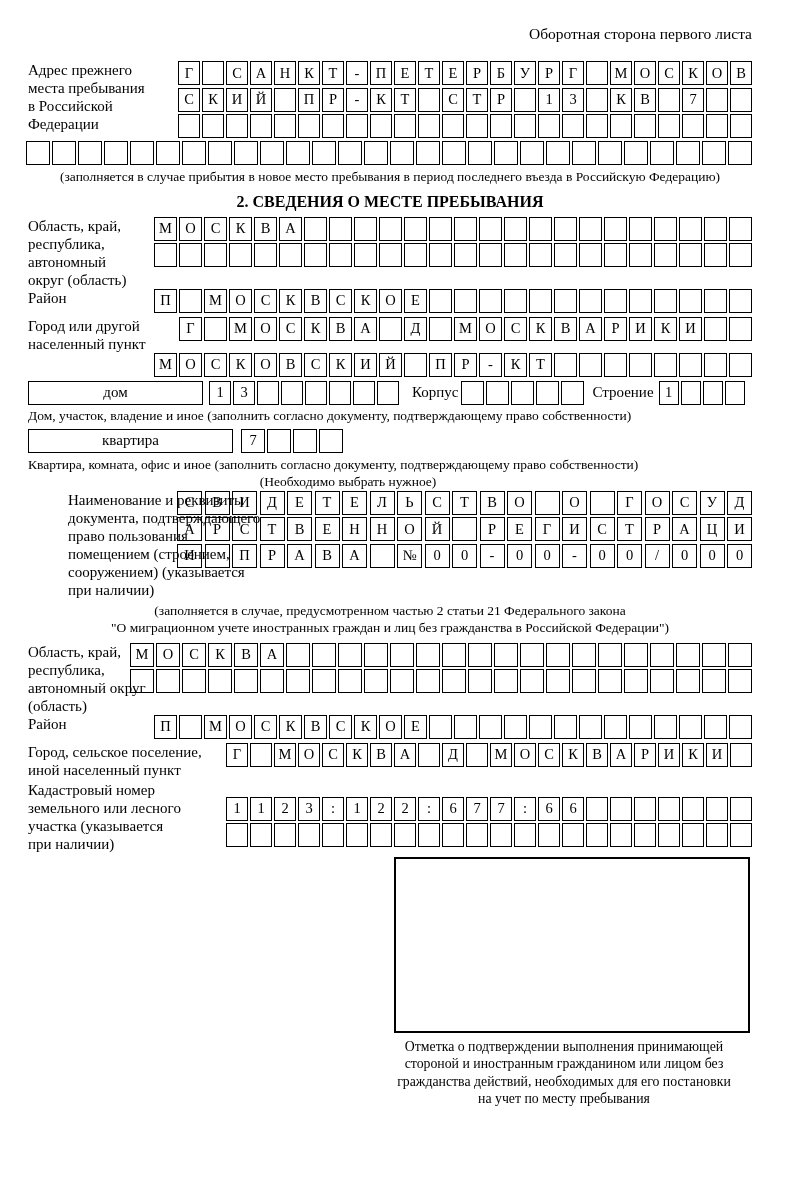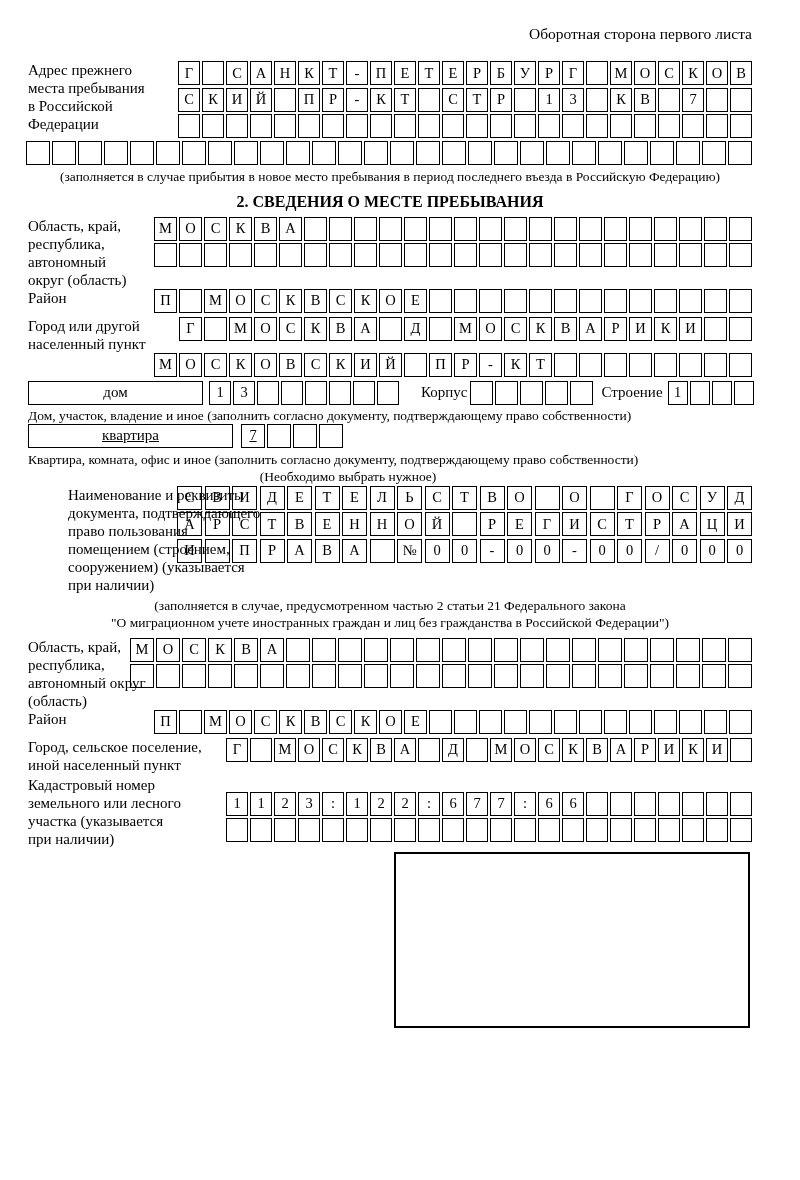--- a/index.html
+++ b/index.html
@@ -321,39 +321,39 @@
     <div class="cellgroup cw22 g2" style="gap:2px;margin-left:6px;">
         <div class="cell">1</div>
         <div class="cell">3</div>
         <div class="cell"></div>
         <div class="cell"></div>
         <div class="cell"></div>
         <div class="cell"></div>
         <div class="cell"></div>
         <div class="cell"></div>
       </div>
-    <span class="staylbl" style="margin-left:22px;">Корпус</span>
+    <span class="staylbl" style="margin-left:13px;">Корпус</span>
     <div class="cellgroup cw23 g2" style="gap:2px;margin-left:3px;">
         <div class="cell"></div>
         <div class="cell"></div>
         <div class="cell"></div>
         <div class="cell"></div>
         <div class="cell"></div>
       </div>
     <span class="staylbl" style="margin-left:8px;">Строение</span>
     <div class="cellgroup cw20 g2" style="gap:2px;margin-left:5px;">
         <div class="cell">1</div>
         <div class="cell"></div>
         <div class="cell"></div>
         <div class="cell"></div>
       </div>
   </div>
   <div class="caption" style="margin-top:2px;">Дом, участок, владение и иное (заполнить согласно документу, подтверждающему право собственности)</div>
 
-  <div class="inlinerow" style="text-decoration:underline;">
+  <div class="inlinerow" style="margin-top:5px;">
     <div class="labelbox" style="width:205px;">квартира</div>
     <div class="cellgroup cw24 g2" style="gap:2px;margin-left:8px;">
         <div class="cell">7</div>
         <div class="cell"></div>
         <div class="cell"></div>
         <div class="cell"></div>
       </div>
   </div>
   <div class="caption" style="margin-top:3px;">Квартира, комната, офис и иное (заполнить согласно документу, подтверждающему право собственности)</div>
 
@@ -618,15 +618,19 @@
           <div class="cell"></div>
           <div class="cell"></div>
           <div class="cell"></div>
           <div class="cell"></div>
         </div>
       </div>
   </div>
 
   <div class="stamparea" style="margin-top:4px;">
     <div class="stampbox"></div>
+    <div class="stampcap">Отметка о подтверждении выполнения принимающей
+стороной и иностранным гражданином или лицом без
+гражданства действий, необходимых для его постановки
+на учет по месту пребывания</div>
   </div>
 
 </div>
 
 </body></html>

